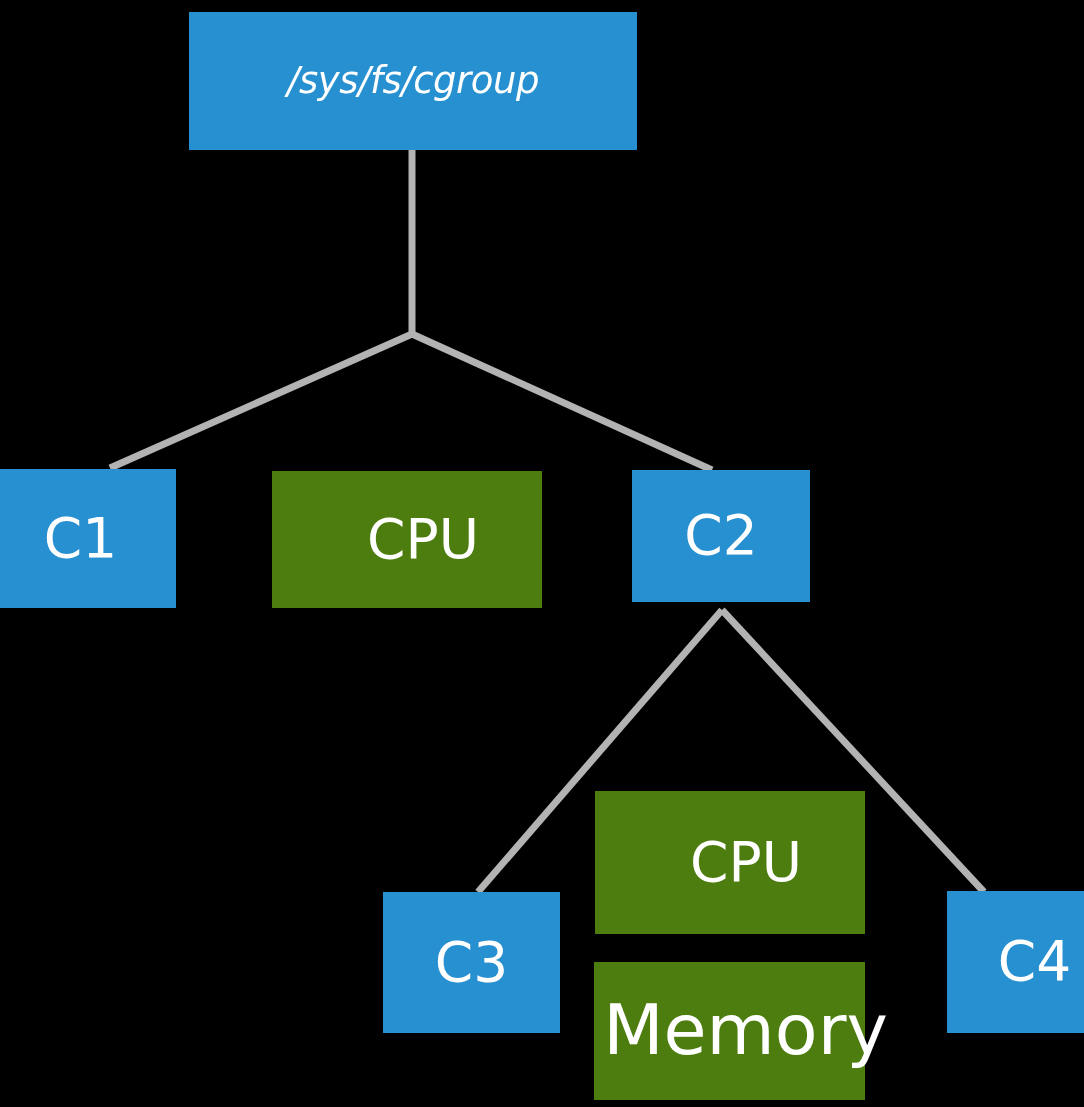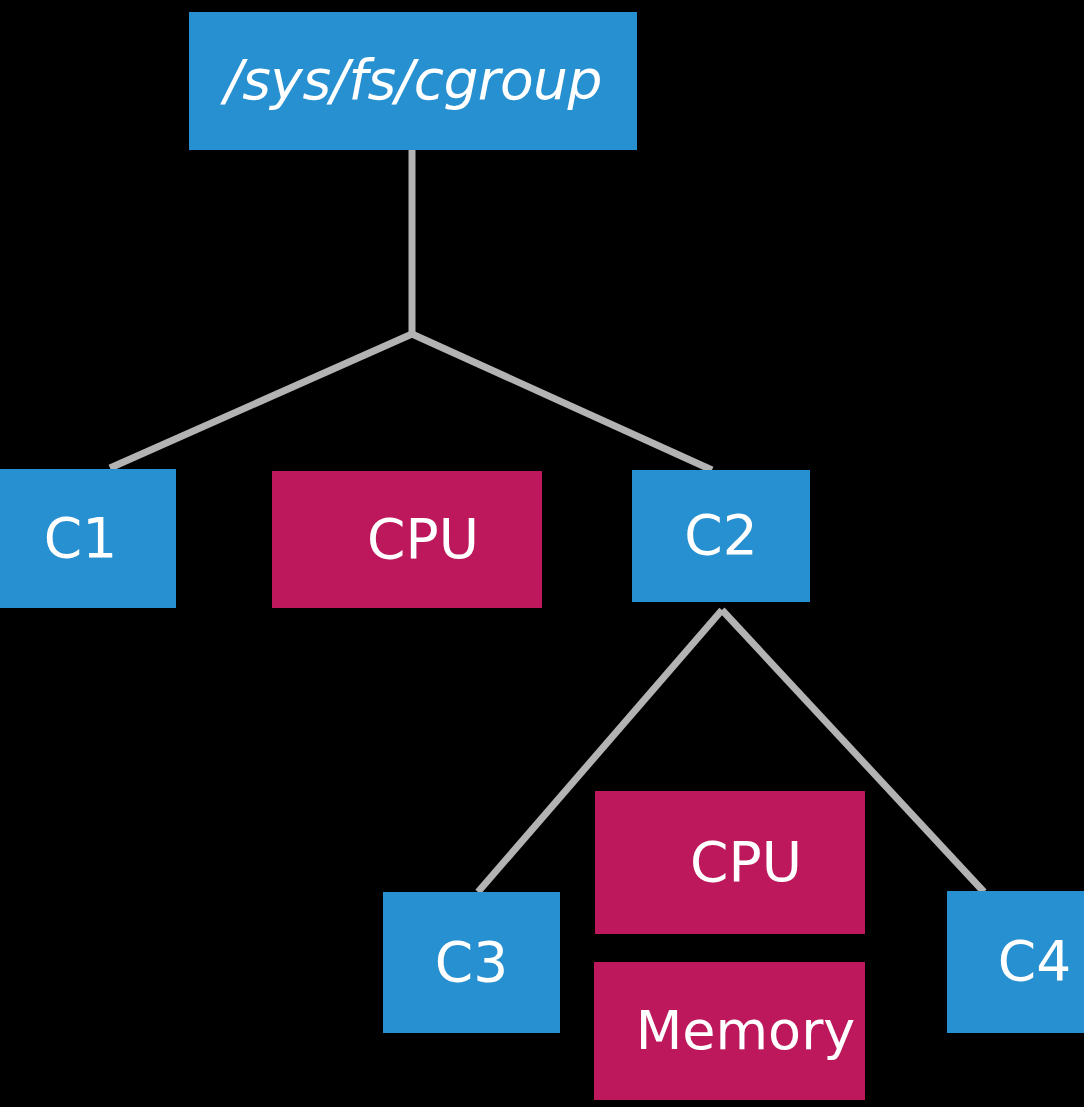--- a/index.html
+++ b/index.html
@@ -33,28 +33,28 @@
     color: #ffffff;
     z-index: 2;
   }
   .node-label {
     display: block;
     text-align: center;
     line-height: 1.05;
     white-space: nowrap;
   }
   .node-cgroup   { background: #2790d0; }
-  .node-resource { background: #be185d; padding-left: 32px; }
+  .node-resource { background: #4d7c0f; padding-left: 32px; }
 
   
   #node-root {
     left: 189px; top: 12px; width: 448px; height: 138px;
   }
   #node-root .node-label {
-    font-size: 55px;
+    font-size: 37px;
     font-style: italic;
     font-family: "DejaVu Sans", sans-serif;
     letter-spacing: -0.5px;
   }
 
   
   #node-c1 {
     left: -15px; top: 469px; width: 191px; height: 139px;
   }
   #node-cpu-c1 {
@@ -80,21 +80,21 @@
 
   #node-c1 .node-label,
   #node-c2 .node-label,
   #node-c3 .node-label,
   #node-c4 .node-label,
   #node-cpu-c1 .node-label,
   #node-cpu-c2 .node-label,
   #node-mem-c2 .node-label {
     font-size: 55px;
   }
-  #node-mem-c2 .node-label { font-size: 54px; }
+  #node-mem-c2 .node-label { font-size: 70px; }
 </style>
 </head>
 <body>
 
 <div id="diagram-root">
 
   <svg id="edge-layer" viewBox="0 0 1084 1107" width="1084" height="1107" aria-hidden="true">
 
     <path d="M 412 150 L 412 334" stroke="#b3b3b3" stroke-width="7" fill="none"></path>
 

